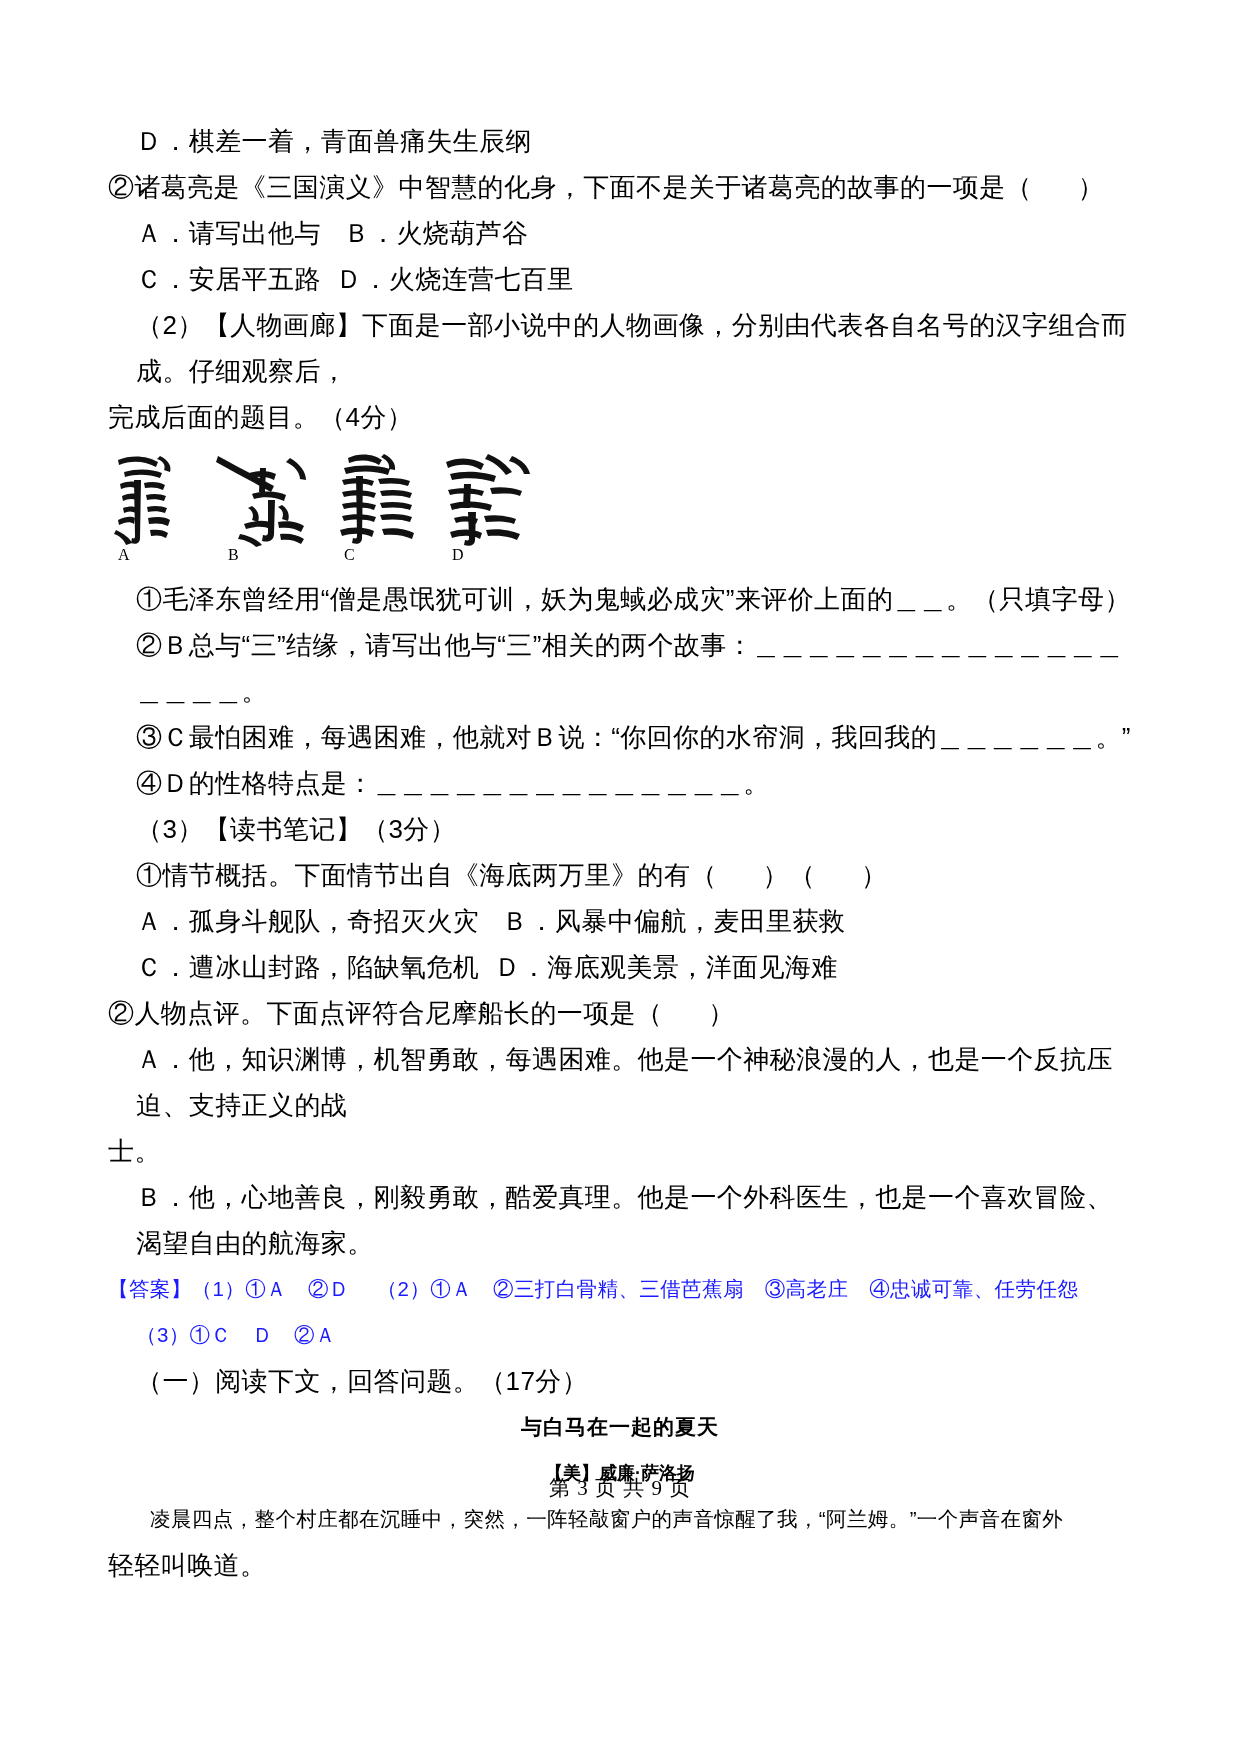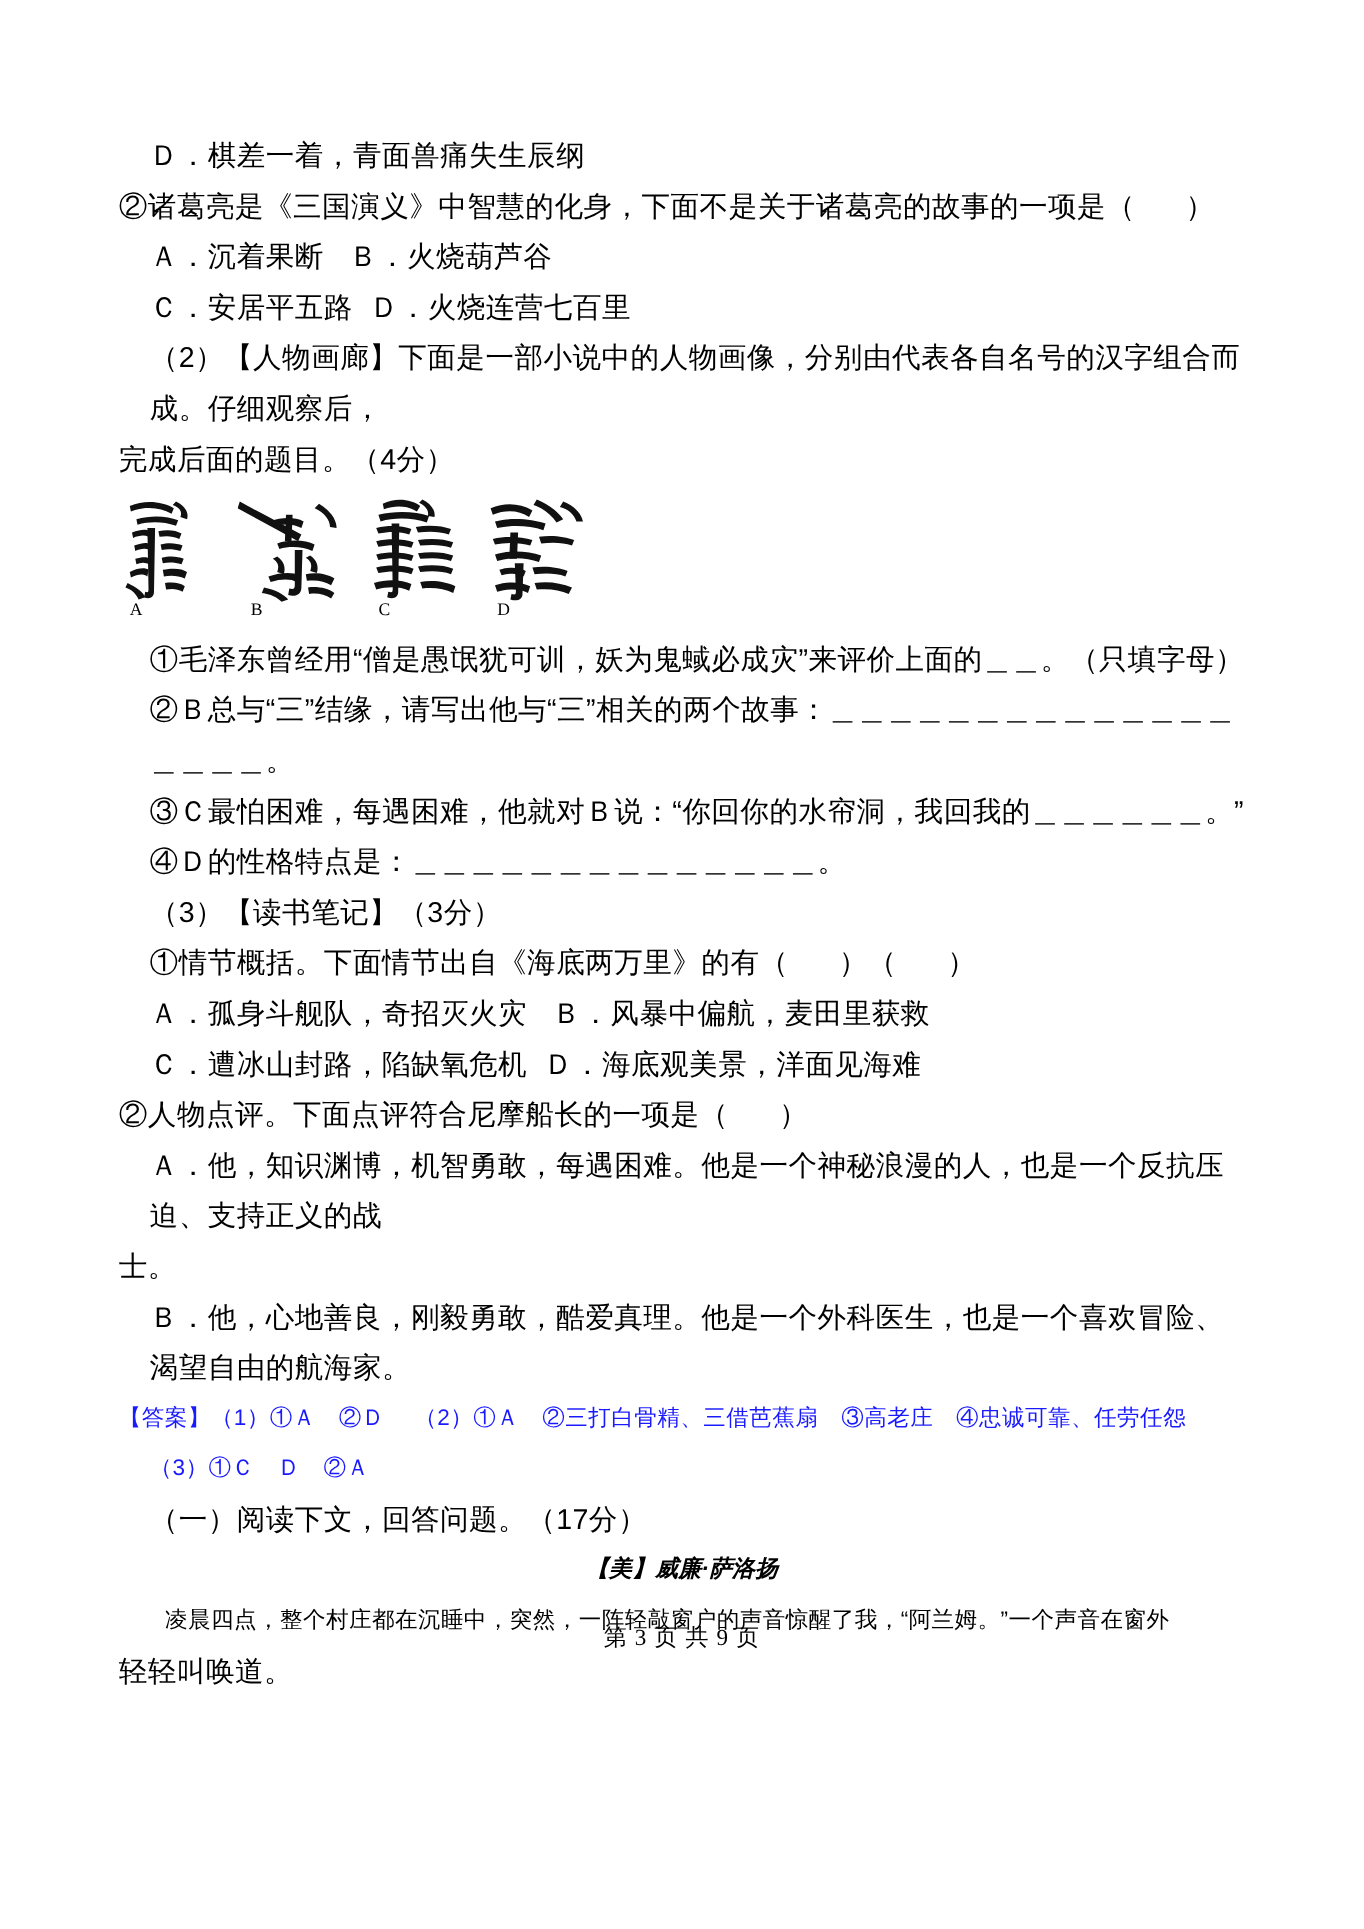--- a/index.html
+++ b/index.html
@@ -48,25 +48,24 @@
   }
   .answer-indent { padding-left: 28px; }
   .title-main {
     font-size: 21px;
     font-weight: bold;
     line-height: 46px;
     text-align: center;
     letter-spacing: 1px;
   }
   .title-sub {
-    font-size: 21px;
+    font-size: 18px;
     font-weight: bold;
     line-height: 46px;
     text-align: center;
-    font-style: italic;
   }
   .para {
     font-size: 20.5px;
     line-height: 46px;
     text-indent: 42px;
     white-space: pre-wrap;
     letter-spacing: 0.4px;
   }
   .figure-row {
     position: relative;
@@ -100,21 +99,21 @@
   }
 </style>
 </head>
 <body>
 
 <div class="page">
   <div class="content">
 
     <div class="line indent1">Ｄ．棋差一着，青面兽痛失生辰纲</div>
     <div class="line indent0">②诸葛亮是《三国演义》中智慧的化身，下面不是关于诸葛亮的故事的一项是（      ）</div>
-    <div class="line indent1">Ａ．沉着果断   Ｂ．火烧葫芦谷</div>
+    <div class="line indent1">Ａ．请写出他与   Ｂ．火烧葫芦谷</div>
     <div class="line indent1">Ｃ．安居平五路  Ｄ．火烧连营七百里</div>
     <div class="line indent1">（2）【人物画廊】下面是一部小说中的人物画像，分别由代表各自名号的汉字组合而成。仔细观察后，</div>
     <div class="line indent0">完成后面的题目。（4分）</div>
 
     <div class="figure-row">
 
       <div class="fig" style="left:2px;">
         <svg width="92" height="100" viewBox="0 0 92 100" xmlns="http://www.w3.org/2000/svg">
           <g fill="#111">
             <path d="M8 10 C22 4, 38 6, 48 12 L46 17 C34 11, 22 10, 9 15 Z"></path>
@@ -212,20 +211,21 @@
     <div class="line indent0">②人物点评。下面点评符合尼摩船长的一项是（      ）</div>
     <div class="line indent1">Ａ．他，知识渊博，机智勇敢，每遇困难。他是一个神秘浪漫的人，也是一个反抗压迫、支持正义的战</div>
     <div class="line indent0">士。</div>
     <div class="line indent1">Ｂ．他，心地善良，刚毅勇敢，酷爱真理。他是一个外科医生，也是一个喜欢冒险、渴望自由的航海家。</div>
 
     <div class="answer indent0">【答案】（1）①Ａ　②Ｄ　 （2）①Ａ　②三打白骨精、三借芭蕉扇　③高老庄　④忠诚可靠、任劳任怨</div>
     <div class="answer answer-indent">（3）①Ｃ　Ｄ　②Ａ</div>
 
     <div class="line indent1">（一）阅读下文，回答问题。（17分）</div>
 
+    <div class="title-main">与白马在一起的夏天</div>
     <div class="title-sub">【美】威廉·萨洛扬</div>
 
     <div class="para">凌晨四点，整个村庄都在沉睡中，突然，一阵轻敲窗户的声音惊醒了我，“阿兰姆。”一个声音在窗外</div>
     <div class="line indent0">轻轻叫唤道。</div>
 
   </div>
 
   <div class="footer">第 3 页 共 9 页</div>
 </div>
 

